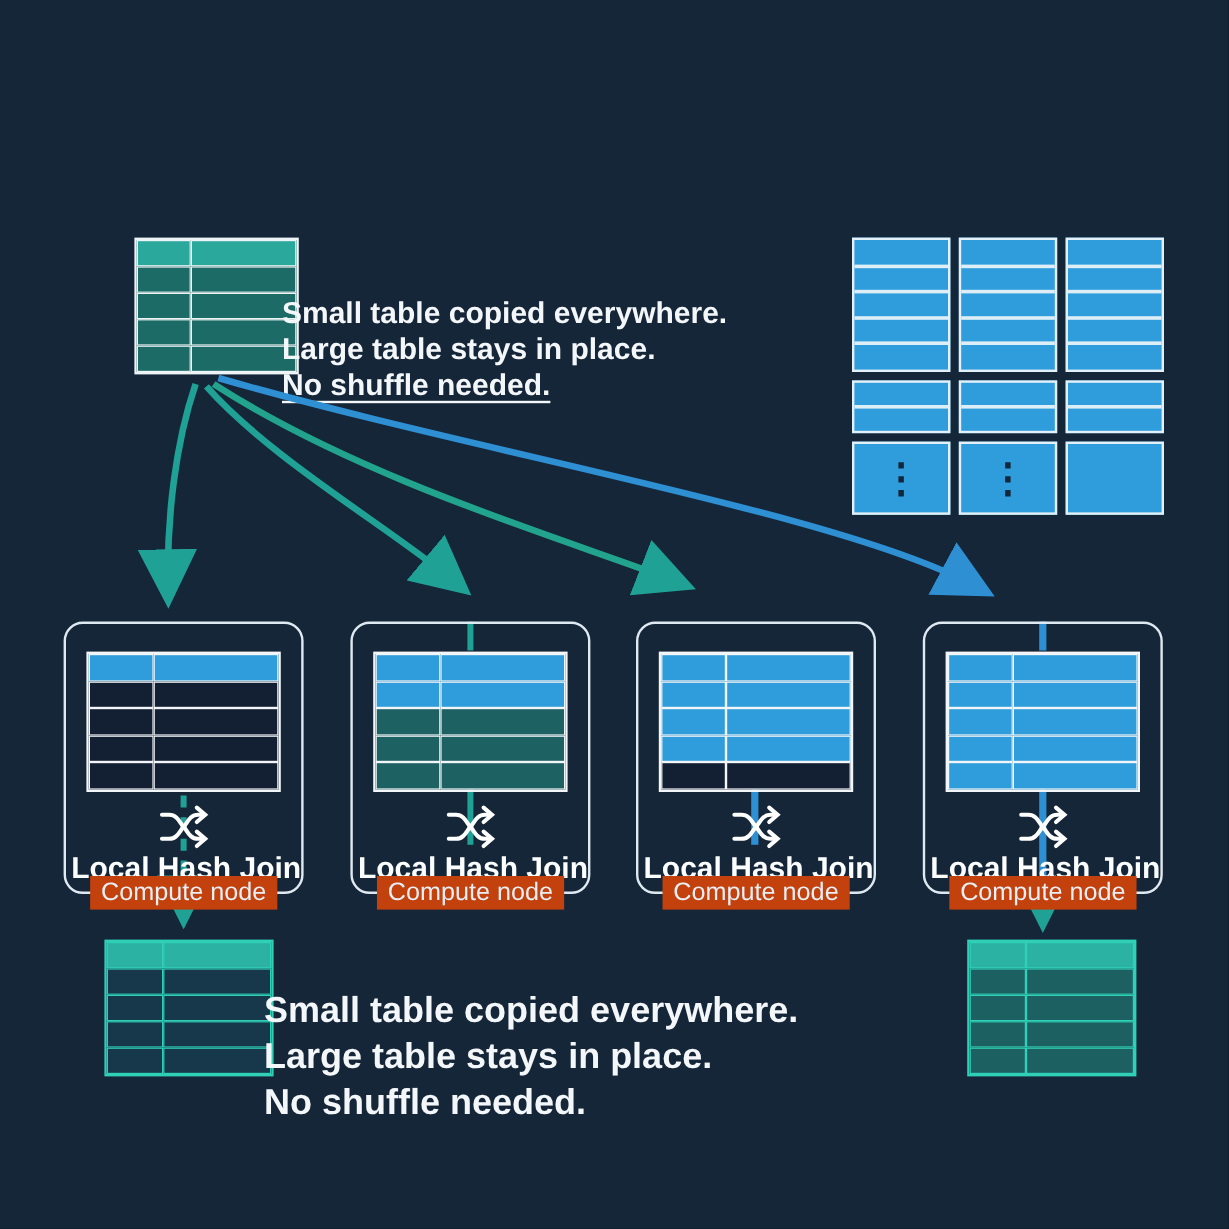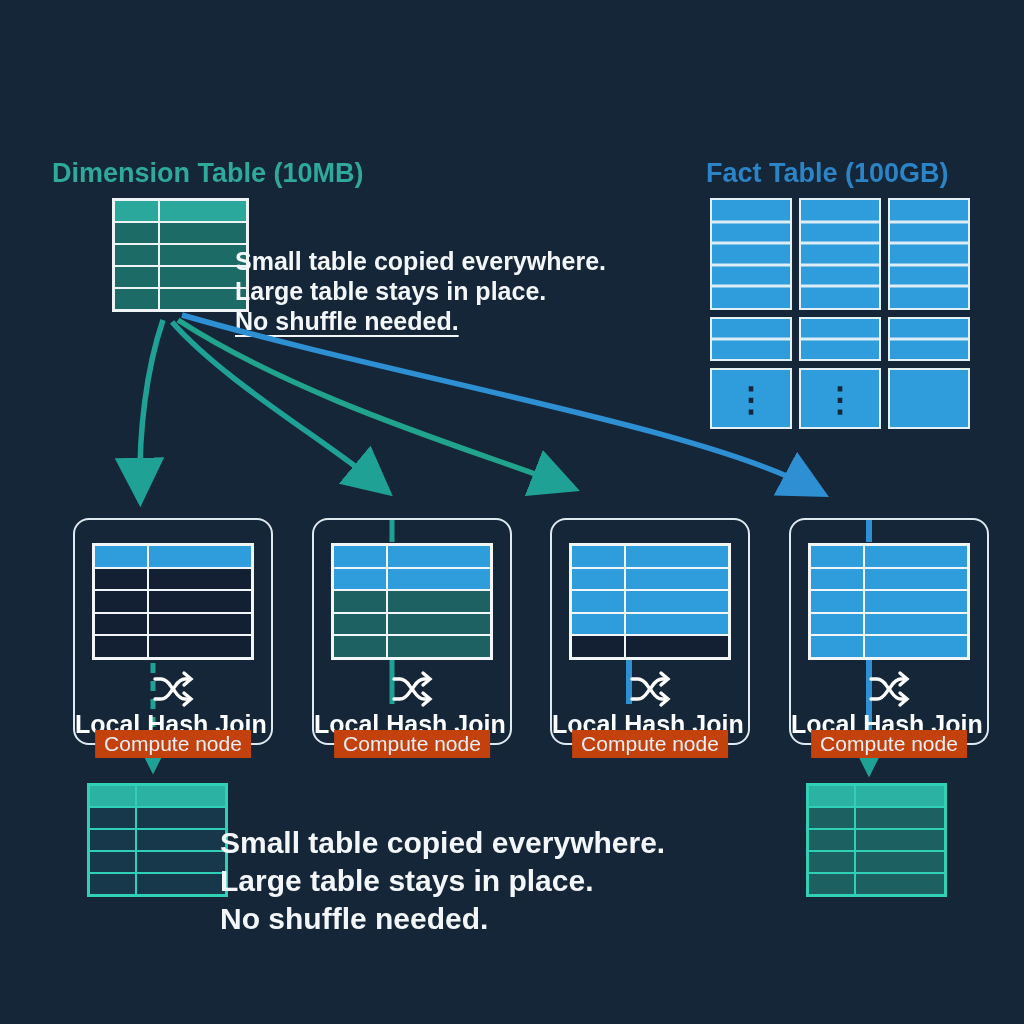--- a/index.html
+++ b/index.html
@@ -40,53 +40,51 @@
 
   .msg{position:absolute;text-align:left;font-weight:700;}
   .msg-top{left:235px;top:246px;width:510px;font-size:25px;line-height:30px;}
   .msg-bottom{left:220px;top:824px;width:545px;font-size:30px;line-height:38px;}
   .msg div{white-space:nowrap;}
   .underline{text-decoration:underline;text-underline-offset:5px;text-decoration-thickness:2px;}
 
   .node{
     position:absolute;top:518px;width:200px;height:227px;
     border:2.5px solid #dfe9f1;border-radius:16px;box-sizing:border-box;
-    text-align:left;z-index:2;margin-left:20px;
+    text-align:right;z-index:2;
   }
   .node-1{left:53px;} .node-2{left:292px;} .node-3{left:530px;} .node-4{left:769px;}
   .shuffle{display:block;margin:9px auto 0;}
   .join-label{font-size:25px;font-weight:600;color:#fbfdfe;margin-top:1px;}
   .node-caption{
     position:absolute;left:50%;transform:translateX(-50%);bottom:-15px;
     font-size:21px;font-weight:400;color:#e9eff5;background:#c2410c;
     padding:0 9px;white-space:nowrap;line-height:28px;
   }
   .arrows{position:absolute;inset:0;z-index:1;pointer-events:none;}
 </style>
 </head>
 <body>
 
 <div class="canvas">
 
 
-  <div class="section-label dim-label">Dimension Table (10MB)</div>
   <div class="mini-table dim-table" style="display: grid; grid-template-columns: 34% 66%; border: 2px solid rgb(238, 244, 246);">
       <div style="background: rgb(42, 168, 155); border: 1.6px solid rgb(238, 244, 246);"></div>
       <div style="background: rgb(42, 168, 155); border: 1.6px solid rgb(238, 244, 246);"></div>
       <div style="background: rgb(28, 107, 102); border: 1.6px solid rgb(238, 244, 246);"></div>
       <div style="background: rgb(28, 107, 102); border: 1.6px solid rgb(238, 244, 246);"></div>
       <div style="background: rgb(28, 107, 102); border: 1.6px solid rgb(238, 244, 246);"></div>
       <div style="background: rgb(28, 107, 102); border: 1.6px solid rgb(238, 244, 246);"></div>
       <div style="background: rgb(28, 107, 102); border: 1.6px solid rgb(238, 244, 246);"></div>
       <div style="background: rgb(28, 107, 102); border: 1.6px solid rgb(238, 244, 246);"></div>
       <div style="background: rgb(28, 107, 102); border: 1.6px solid rgb(238, 244, 246);"></div>
       <div style="background: rgb(28, 107, 102); border: 1.6px solid rgb(238, 244, 246);"></div>
     </div>
 
-  <div class="section-label fact-label">Fact Table (100GB)</div>
   <div class="fact-table" id="factTable">
       <div class="fact-cell" style="background: rgb(47, 157, 219);">
         <div class="fact-stripe" style="top: 20%;"></div>
         <div class="fact-stripe" style="top: 40%;"></div>
         <div class="fact-stripe" style="top: 60%;"></div>
         <div class="fact-stripe" style="top: 80%;"></div>
       </div>
       <div class="fact-cell" style="background: rgb(47, 157, 219);">
         <div class="fact-stripe" style="top: 20%;"></div>
         <div class="fact-stripe" style="top: 40%;"></div>

